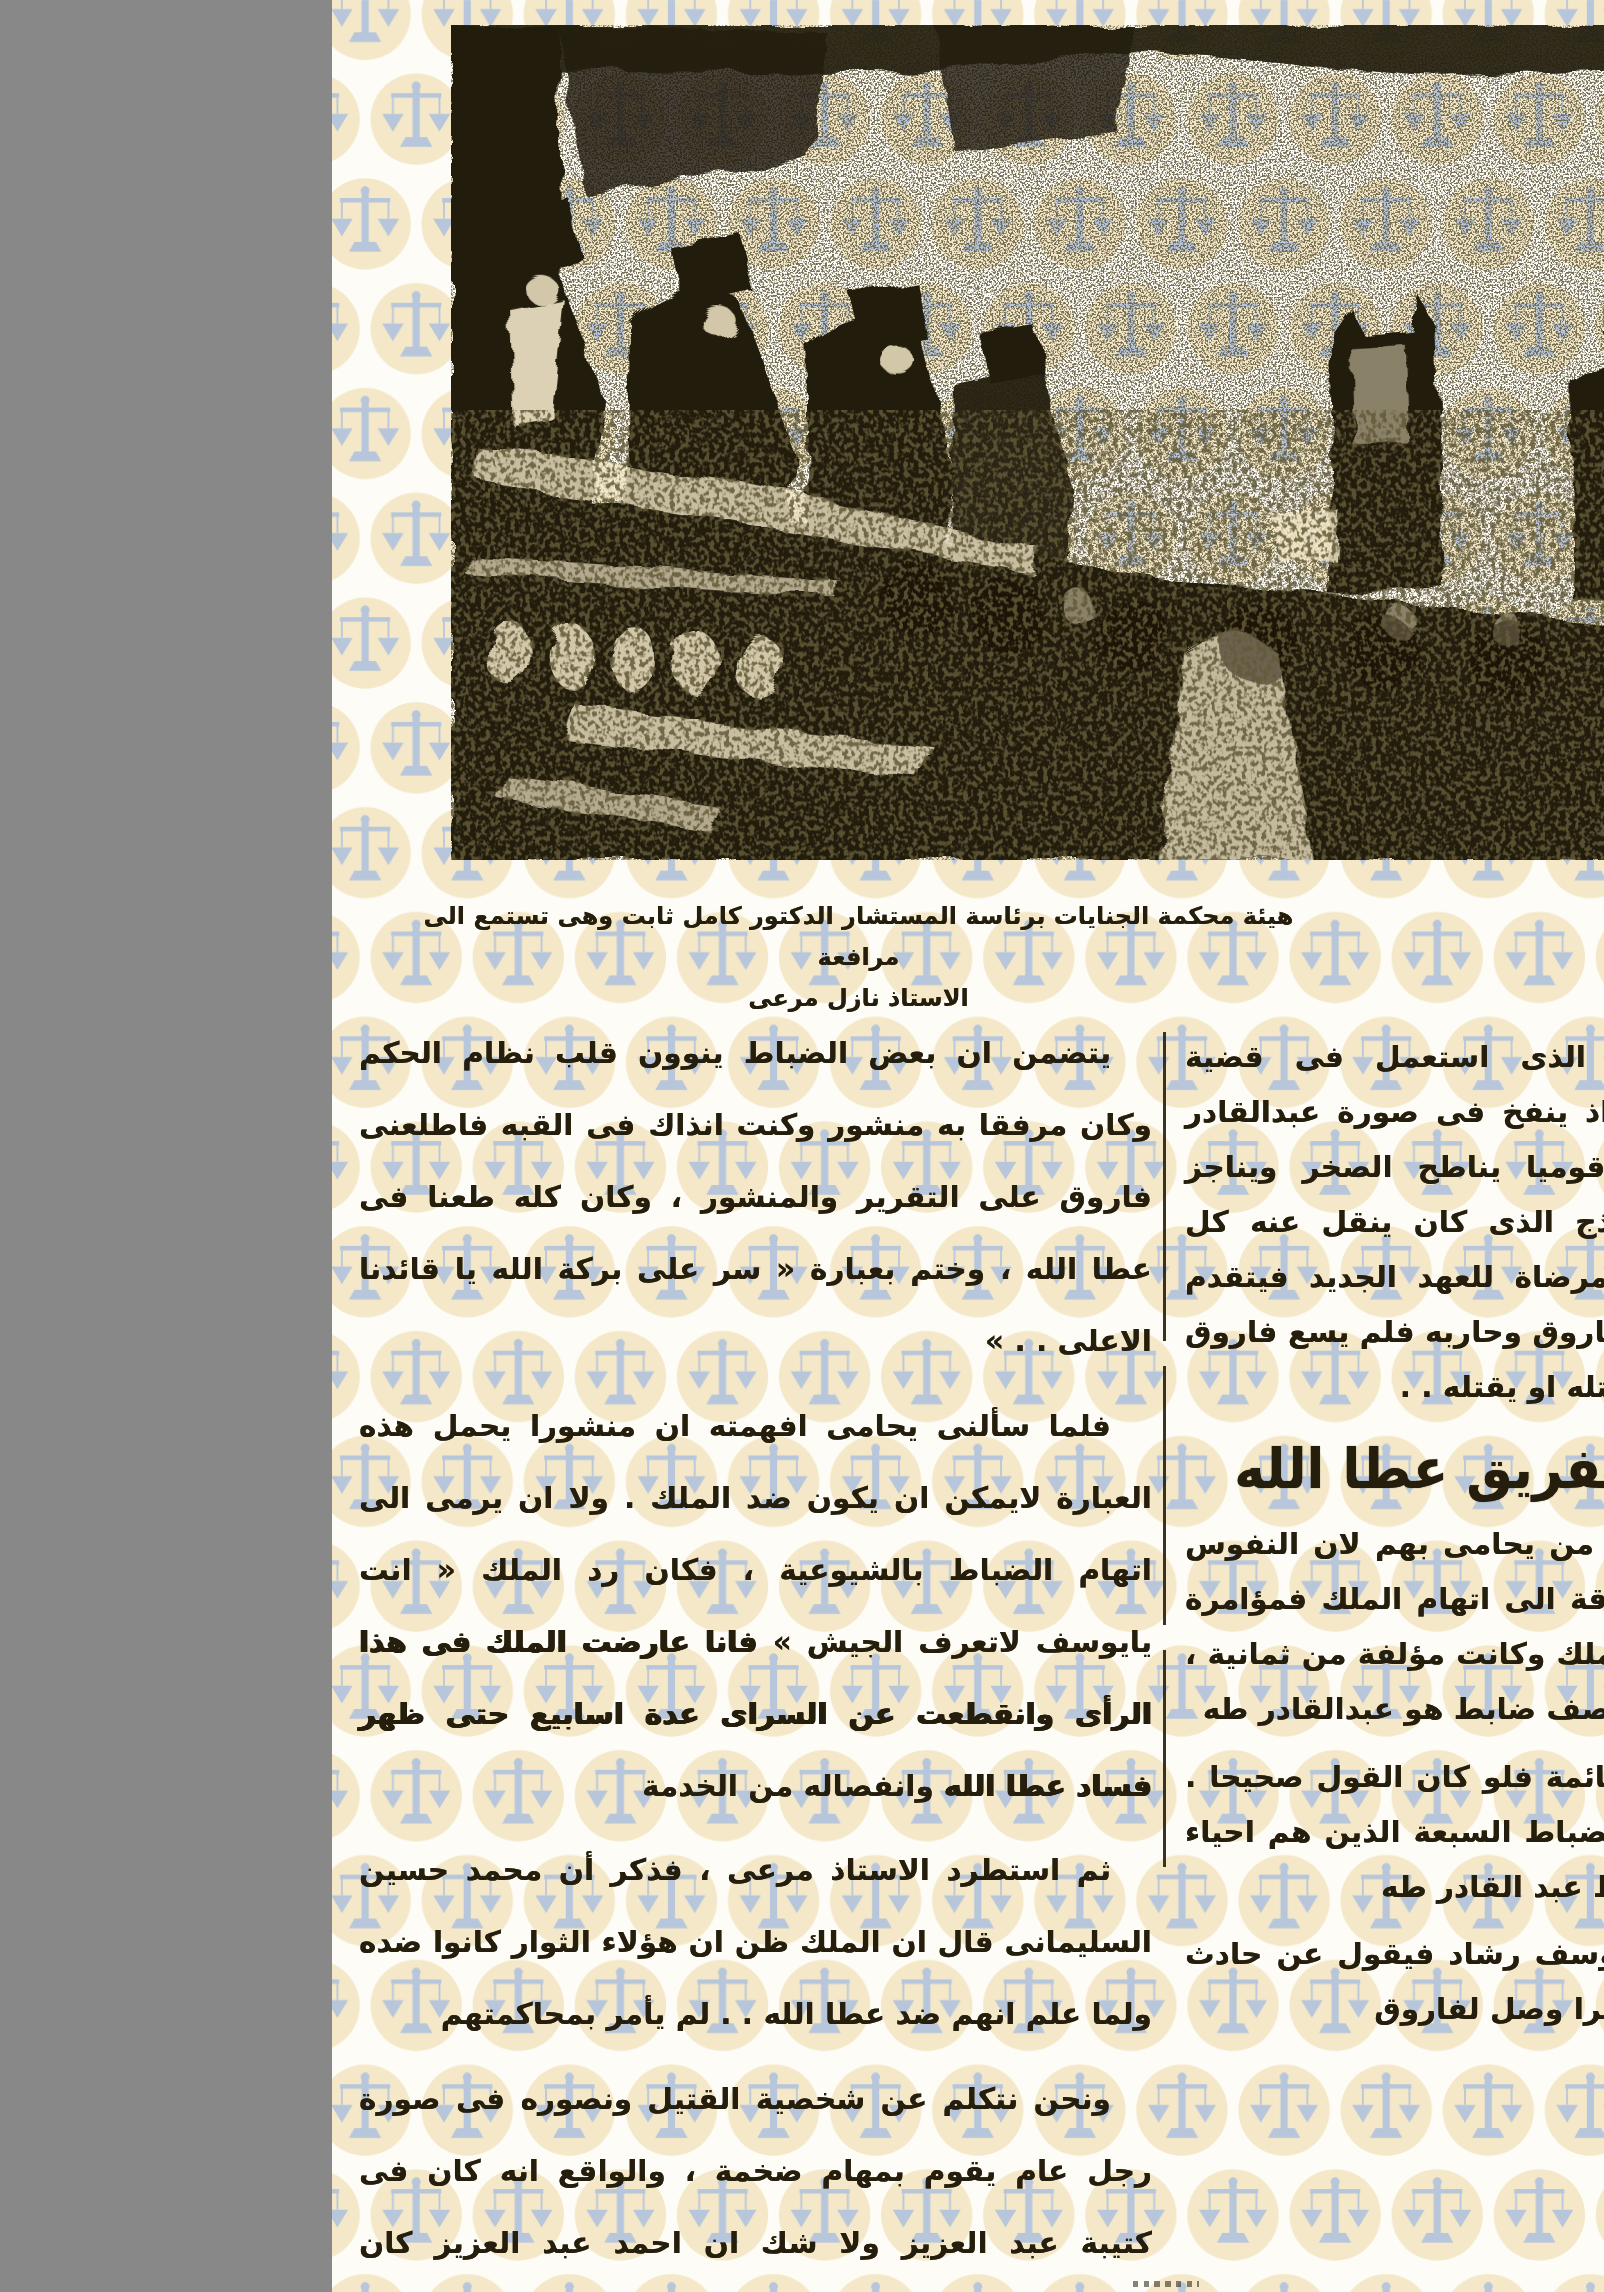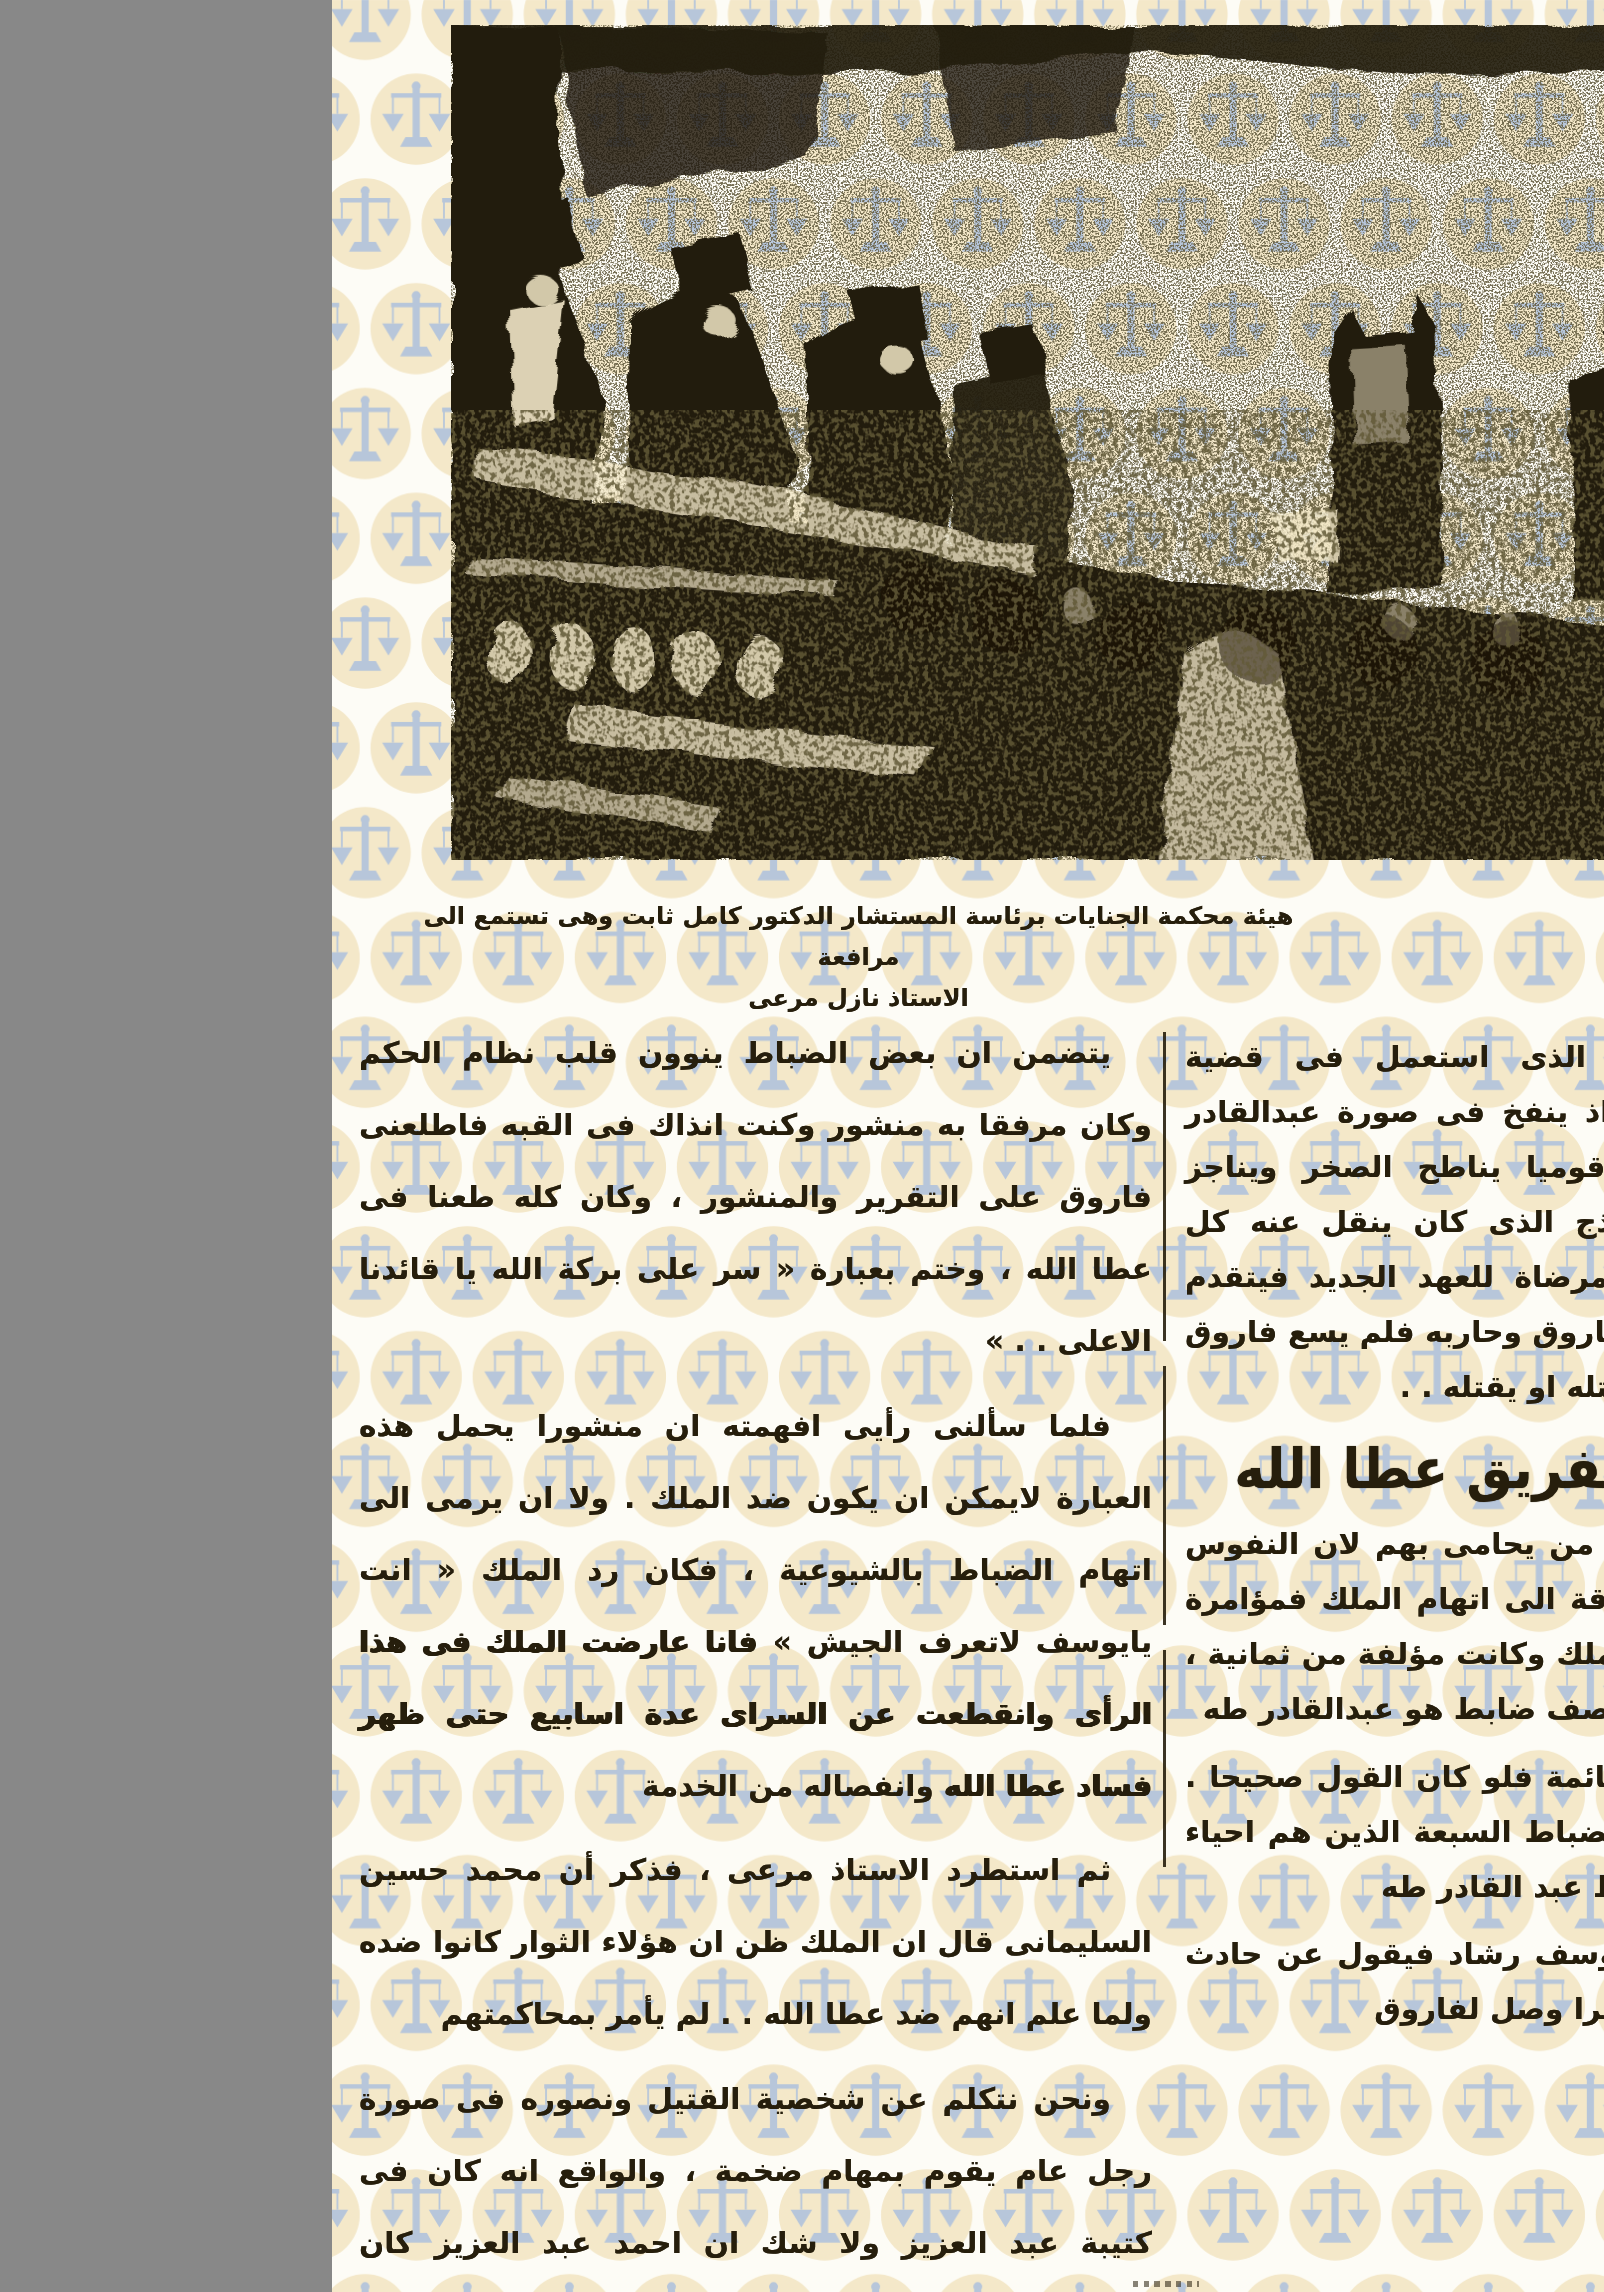--- a/index.html
+++ b/index.html
@@ -198,21 +198,21 @@
       <p>نفس الاسلوب الذى استعمل فى قضية الطرزى تماما . . اذ ينفخ فى صورة عبدالقادر ونجعل منه بطلا قوميا يناطح الصخر ويناجز الطغيان . . النموذج الذى كان ينقل عنه كل مجنى عليه يقدم مرضاة للعهد الجديد فيتقدم بطلا قوميا ، نازل فاروق وحاربه فلم يسع فاروق الى ان يشرع فى قتله او يقتله . .</p>
       <h2 class="headline">مؤامرة الفريق عطا الله</h2>
       <p>فهؤلاء لم يجدوا من يحامى بهم لان النفوس فى فجر الثورة تواقة الى اتهام الملك فمؤامرة عطا الله اغضبت الملك وكانت مؤلفة من ثمانية ، سبعة ضباط وواحد صف ضابط هو عبدالقادر طه</p>
       <p>وهو فى آخر القائمة فلو كان القول صحيحا . . فلماذا لم يقتل الضباط السبعة الذين هم احياء يرزقون ويقتل فقط عبد القادر طه</p>
       <p>يحدثنا الدكتور يوسف رشاد فيقول عن حادث عطا الله . . ان تقريرا وصل لفاروق</p>
     </section>
 
     <section class="col col-left" lang="ar" dir="rtl">
       <p>يتضمن ان بعض الضباط ينوون قلب نظام الحكم وكان مرفقا به منشور وكنت انذاك فى القبه فاطلعنى فاروق على التقرير والمنشور ، وكان كله طعنا فى عطا الله ، وختم بعبارة « سر على بركة الله يا قائدنا الاعلى . . »</p>
       <p>
-        <span>فلما سألنى رأيى افهمته ان منشورا يحمل هذه العبارة لايمكن ان يكون ضد الملك . ولا ان يرمى الى اتهام الضباط بالشيوعية ، فكان رد الملك « انت يايوسف لاتعرف الجيش »</span>
+        <span>فلما سألنى يحامى افهمته ان منشورا يحمل هذه العبارة لايمكن ان يكون ضد الملك . ولا ان يرمى الى اتهام الضباط بالشيوعية ، فكان رد الملك « انت يايوسف لاتعرف الجيش »</span>
         <b class="heavy">فانا عارضت الملك فى هذا الرأى وانقطعت عن السراى عدة اسابيع حتى ظهر فساد عطا الله</b>
         <span>وانفصاله من الخدمة</span>
       </p>
       <p>ثم استطرد الاستاذ مرعى ، فذكر أن محمد حسين السليمانى قال ان الملك ظن ان هؤلاء الثوار كانوا ضده ولما علم انهم ضد عطا الله . . لم يأمر بمحاكمتهم</p>
       <p>ونحن نتكلم عن شخصية القتيل ونصوره فى صورة رجل عام يقوم بمهام ضخمة ، والواقع انه كان فى كتيبة عبد العزيز ولا شك ان احمد عبد العزيز كان مفخرة كما قامت هذه الكتيبة باعمال مجيدة . فهل كان الملك عونا لهذه الكتيبة او ضدها استمعوا الى قول يوسف رشاد أنه يقول أن فاروق كان متحمسا لها ويمدها يوسف بالذخائر ، ونحن لاندافع عن فاروق وانما ندافع عن هؤلاء المتهمين</p>
       <div class="dots">· ·· ·· · ·· ·</div>
     </section>
   </main>
 
 </div>

